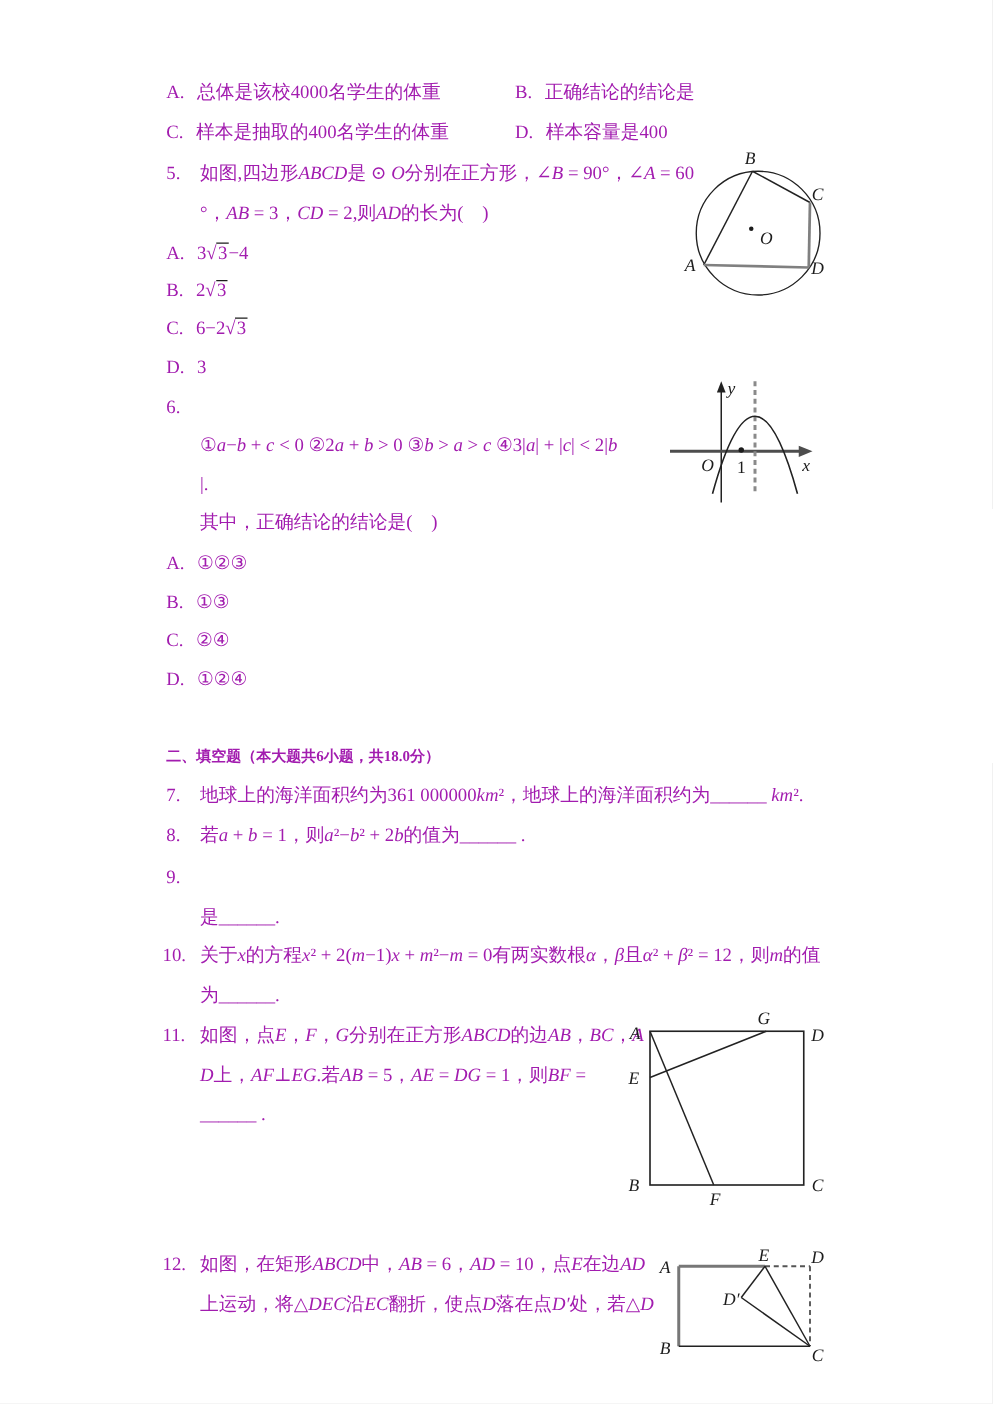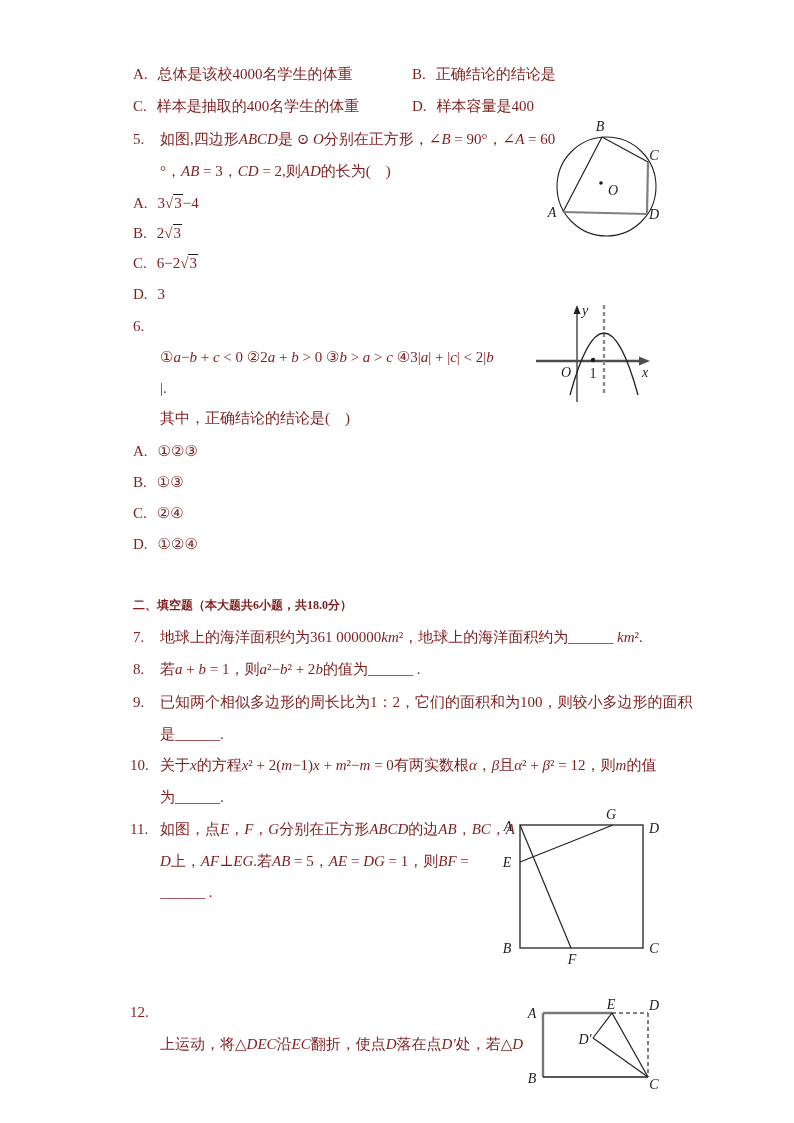--- a/index.html
+++ b/index.html
@@ -1,20 +1,20 @@
 <!DOCTYPE html>
 <html><head>
 <meta charset="utf-8">
 <style>
   html,body{margin:0;padding:0;background:#e8e8e8;}
   .page{
     position:relative;width:794px;height:1123px;background:#ffffff;
     margin:0 auto;overflow:hidden;
     font-family:"Liberation Serif","DejaVu Serif",serif;
-    color:#7f1d1d;
+    color:#a21caf;
   }
   .line{position:absolute;font-size:15px;line-height:17px;white-space:nowrap;}
   .num{font-family:"Liberation Serif","DejaVu Serif",serif;}
   .lbl{font-family:"Liberation Serif","DejaVu Serif",serif;margin-right:10px;}
   .seg-c{font-family:"Liberation Serif","DejaVu Serif",serif;font-style:normal;}
   .seg-m{font-family:"Liberation Serif","DejaVu Serif",serif;font-style:normal;}
   .seg-i{font-family:"Liberation Serif","DejaVu Serif",serif;font-style:italic;}
   .seg-rad{font-family:"Liberation Serif","DejaVu Serif",serif;border-top:1px solid #1c1c1c;padding:0 1px;}
   .hdr{font-weight:bold;font-size:12px;}
   .fig{position:absolute;}
@@ -83,21 +83,20 @@
 
   <div class="line hdr" style="left:133px;top:597px">二、填空题（本大题共6小题，共18.0分）</div>
 
   <div class="line num" style="left:133px;top:629px">7.</div>
   <div class="line" style="left:160px;top:629px"><span class="seg-c">地球上的海洋面积约为</span><span class="seg-m">361 000000</span><span class="seg-i">km</span><span class="seg-m">²</span><span class="seg-c">，地球上的海洋面积约为</span><span class="seg-m">______ </span><span class="seg-i">km</span><span class="seg-m">²</span><span class="seg-m">.</span></div>
 
   <div class="line num" style="left:133px;top:661px">8.</div>
   <div class="line" style="left:160px;top:661px"><span class="seg-c">若</span><span class="seg-i">a</span><span class="seg-m"> + </span><span class="seg-i">b</span><span class="seg-m"> = 1，</span><span class="seg-c">则</span><span class="seg-i">a</span><span class="seg-m">²−</span><span class="seg-i">b</span><span class="seg-m">² + 2</span><span class="seg-i">b</span><span class="seg-c">的值为</span><span class="seg-m">______ .</span></div>
 
   <div class="line num" style="left:133px;top:694px">9.</div>
-  <div class="line" style="left:160px;top:694px"><span class="seg-c">已知两个相似多边形的周长比为1：2，它们的面积和为100，则较小多边形的面积</span></div>
   <div class="line" style="left:160px;top:726px"><span class="seg-c">是</span><span class="seg-m">______.</span></div>
 
   <div class="line num" style="left:130px;top:757px">10.</div>
   <div class="line" style="left:160px;top:757px"><span class="seg-c">关于</span><span class="seg-i">x</span><span class="seg-c">的方程</span><span class="seg-i">x</span><span class="seg-m">² + 2(</span><span class="seg-i">m</span><span class="seg-m">−1)</span><span class="seg-i">x</span><span class="seg-m"> + </span><span class="seg-i">m</span><span class="seg-m">²−</span><span class="seg-i">m</span><span class="seg-m"> = 0</span><span class="seg-c">有两实数根</span><span class="seg-i">α</span><span class="seg-c">，</span><span class="seg-i">β</span><span class="seg-c">且</span><span class="seg-i">α</span><span class="seg-m">² + </span><span class="seg-i">β</span><span class="seg-m">² = 12，</span><span class="seg-c">则</span><span class="seg-i">m</span><span class="seg-c">的值</span></div>
   <div class="line" style="left:160px;top:789px"><span class="seg-c">为</span><span class="seg-m">______.</span></div>
 
   <div class="line num" style="left:130px;top:821px">11.</div>
   <div class="line" style="left:160px;top:821px"><span class="seg-c">如图，点</span><span class="seg-i">E</span><span class="seg-c">，</span><span class="seg-i">F</span><span class="seg-c">，</span><span class="seg-i">G</span><span class="seg-c">分别在正方形</span><span class="seg-i">ABCD</span><span class="seg-c">的边</span><span class="seg-i">AB</span><span class="seg-c">，</span><span class="seg-i">BC</span><span class="seg-c">，</span><span class="seg-i">A</span></div>
   <div class="line" style="left:160px;top:853px"><span class="seg-i">D</span><span class="seg-c">上，</span><span class="seg-i">AF</span><span class="seg-m">⊥</span><span class="seg-i">EG</span><span class="seg-c">.若</span><span class="seg-i">AB</span><span class="seg-m"> = 5，</span><span class="seg-i">AE</span><span class="seg-m"> = </span><span class="seg-i">DG</span><span class="seg-m"> = 1，</span><span class="seg-c">则</span><span class="seg-i">BF</span><span class="seg-m"> =</span></div>
   <div class="line" style="left:160px;top:884px"><span class="seg-m">______ .</span></div>
@@ -109,20 +108,21 @@
     <text x="12" y="28" text-anchor="middle">A</text>
     <text x="158" y="30" text-anchor="middle">D</text>
     <text x="11" y="150" text-anchor="middle">B</text>
     <text x="158" y="150" text-anchor="middle">C</text>
     <text x="115" y="16" text-anchor="middle">G</text>
     <text x="11" y="64" text-anchor="middle">E</text>
     <text x="76" y="161" text-anchor="middle">F</text>
   </svg>
 
   <div class="line num" style="left:130px;top:1004px">12.</div>
+  <div class="line" style="left:160px;top:1004px"><span class="seg-c">如图，在矩形</span><span class="seg-i">ABCD</span><span class="seg-c">中，</span><span class="seg-i">AB</span><span class="seg-m"> = 6，</span><span class="seg-i">AD</span><span class="seg-m"> = 10，</span><span class="seg-c">点</span><span class="seg-i">E</span><span class="seg-c">在边</span><span class="seg-i">AD</span></div>
   <div class="line" style="left:160px;top:1036px"><span class="seg-c">上运动，将</span><span class="seg-m">△</span><span class="seg-i">DEC</span><span class="seg-c">沿</span><span class="seg-i">EC</span><span class="seg-c">翻折，使点</span><span class="seg-i">D</span><span class="seg-c">落在点</span><span class="seg-i">D′</span><span class="seg-c">处，若</span><span class="seg-m">△</span><span class="seg-i">D</span></div>
 
   <svg class="fig" style="left:523px;top:996px" width="155" height="100" viewBox="0 0 155 100">
     <g>
       <line x1="20" y1="17" x2="89" y2="17" stroke="#777" stroke-width="2.4"></line>
       <line x1="20" y1="17" x2="20" y2="81" stroke="#777" stroke-width="2.4"></line>
       <line x1="20" y1="81" x2="125" y2="81" stroke="#222" stroke-width="1.3"></line>
       <line x1="89" y1="17" x2="125" y2="17" stroke="#555" stroke-width="1.5" stroke-dasharray="4 3"></line>
       <line x1="125" y1="17" x2="125" y2="81" stroke="#555" stroke-width="1.5" stroke-dasharray="4 3"></line>
     </g>

